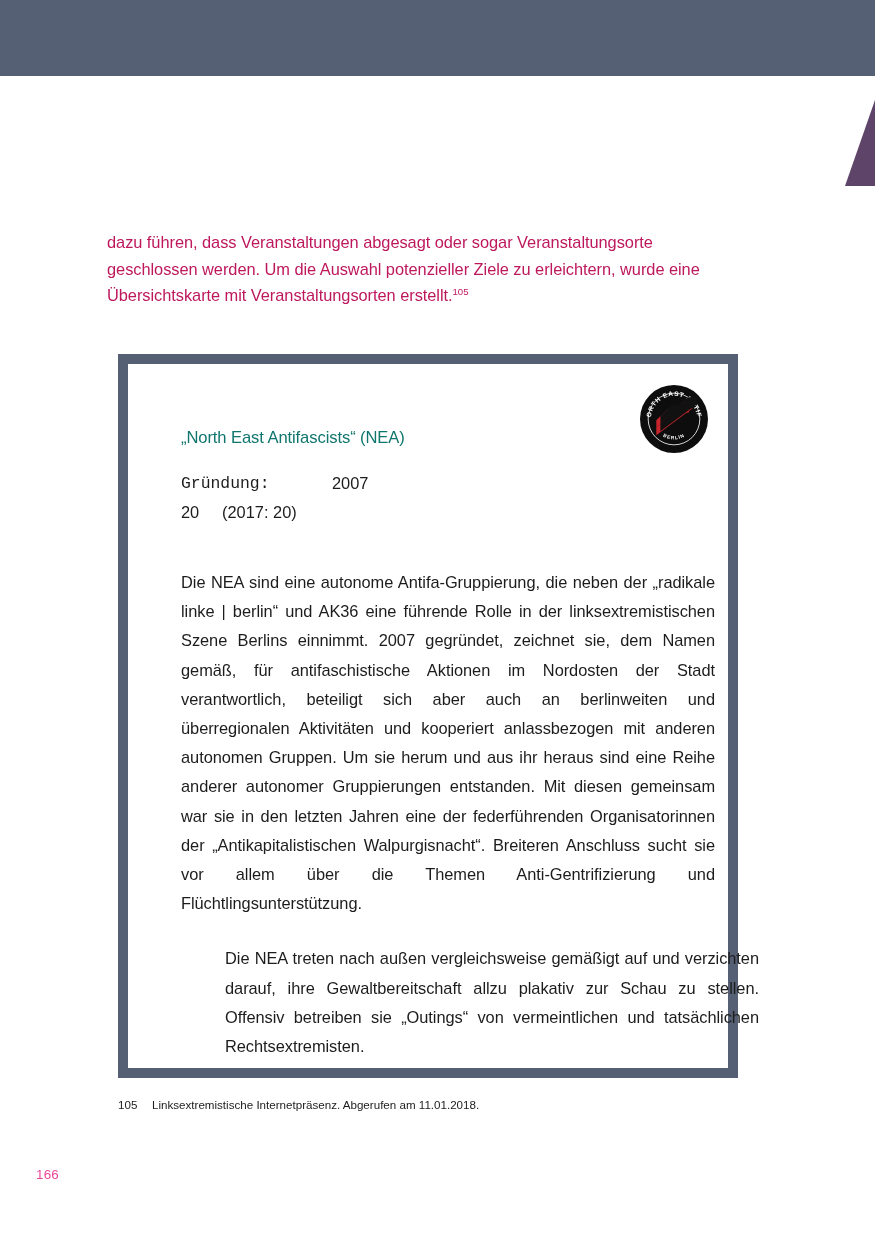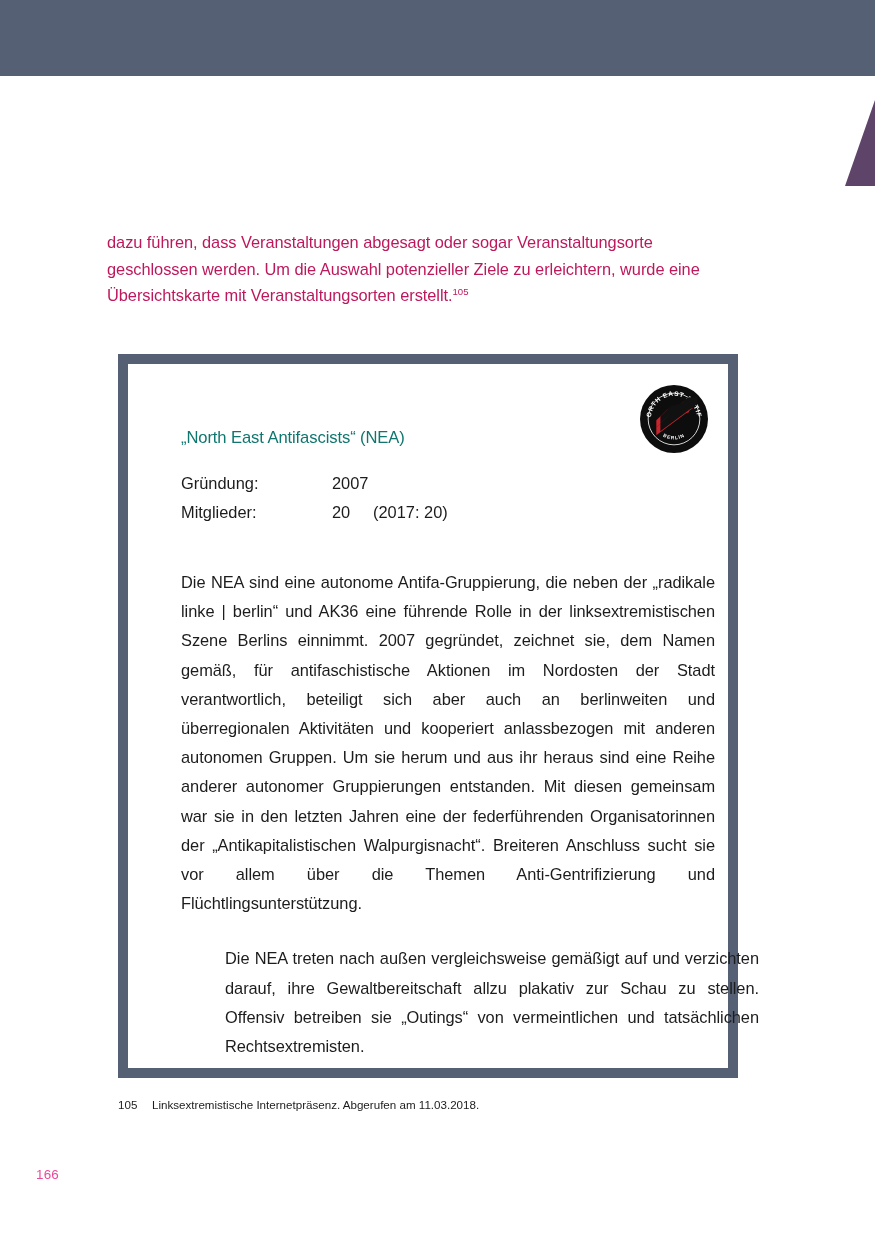--- a/index.html
+++ b/index.html
@@ -92,21 +92,21 @@
 
   .facts {
     position: absolute;
     left: 53px;
     top: 105px;
     font-size: 16.4px;
     line-height: 29px;
     color: #1c1c1c;
   }
   .fact-row { display: flex; }
-  .fact-label { width: 151px; flex: 0 0 151px; }
+  .fact-label { width: 151px; flex: 0 0 151px; font-family: Liberation Mono, monospace; }
   .fact-value { white-space: pre; }
 
   .box-para {
     position: absolute;
     left: 53px;
     width: 534px;
     font-size: 16.4px;
     line-height: 29.2px;
     color: #1c1c1c;
     text-align: justify;
@@ -175,26 +175,25 @@
     </span>
 
     <div class="box-title">„North East Antifascists“ (NEA)</div>
 
     <div class="facts">
       <div class="fact-row">
         <span class="fact-label">Gründung:</span>
         <span class="fact-value">2007</span>
       </div>
       <div class="fact-row">
-        <span class="fact-label">Mitglieder:</span>
         <span class="fact-value">20     (2017: 20)</span>
       </div>
     </div>
 
     <p class="box-para p1">Die NEA sind eine autonome Antifa-Gruppierung, die neben der „radikale linke | berlin“ und AK36 eine führende Rolle in der linksextremistischen Szene Berlins einnimmt. 2007 gegründet, zeichnet sie, dem Namen gemäß, für antifaschistische Aktionen im Nordosten der Stadt verantwortlich, beteiligt sich aber auch an berlinweiten und überregionalen Aktivitäten und kooperiert anlassbezogen mit anderen autonomen Gruppen. Um sie herum und aus ihr heraus sind eine Reihe anderer autonomer Gruppierungen entstanden. Mit diesen gemeinsam war sie in den letzten Jahren eine der federführenden Organisatorinnen der „Antikapitalistischen Walpurgisnacht“. Breiteren Anschluss sucht sie vor allem über die Themen Anti-Gentrifizierung und Flüchtlingsunterstützung.</p>
     <p class="box-para p2">Die NEA treten nach außen vergleichsweise gemäßigt auf und verzichten darauf, ihre Gewaltbereitschaft allzu plakativ zur Schau zu stellen. Offensiv betreiben sie „Outings“ von vermeintlichen und tatsächlichen Rechtsextremisten.</p>
 
   </div>
 </div>
 
-<div class="footnote"><span class="fn-num">105</span><span>Linksextremistische Internetpräsenz. Abgerufen am 11.03.2018.</span></div>
+<div class="footnote"><span class="fn-num">105</span><span>Linksextremistische Internetpräsenz. Abgerufen am 11.01.2018.</span></div>
 
 <div class="folio">166</div>
 
 </body></html>

